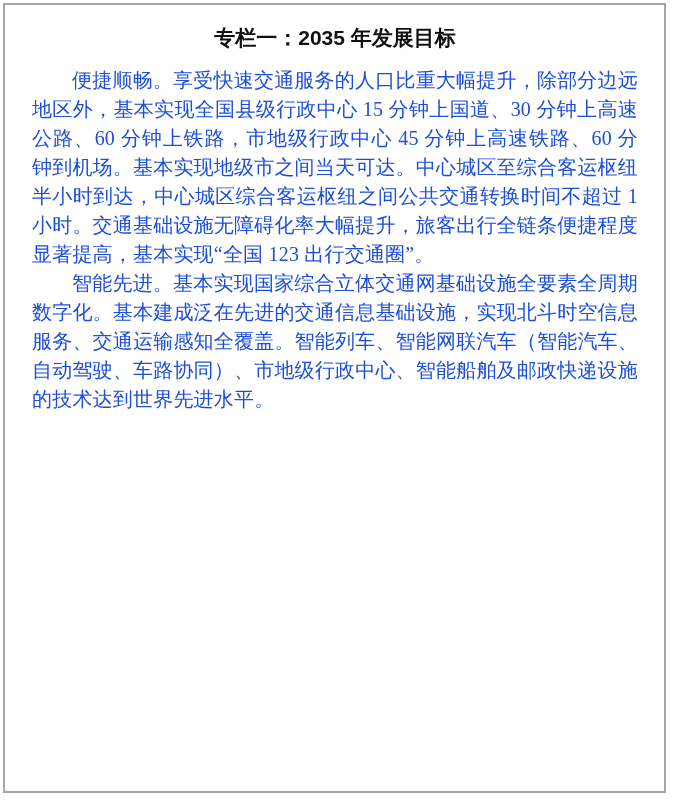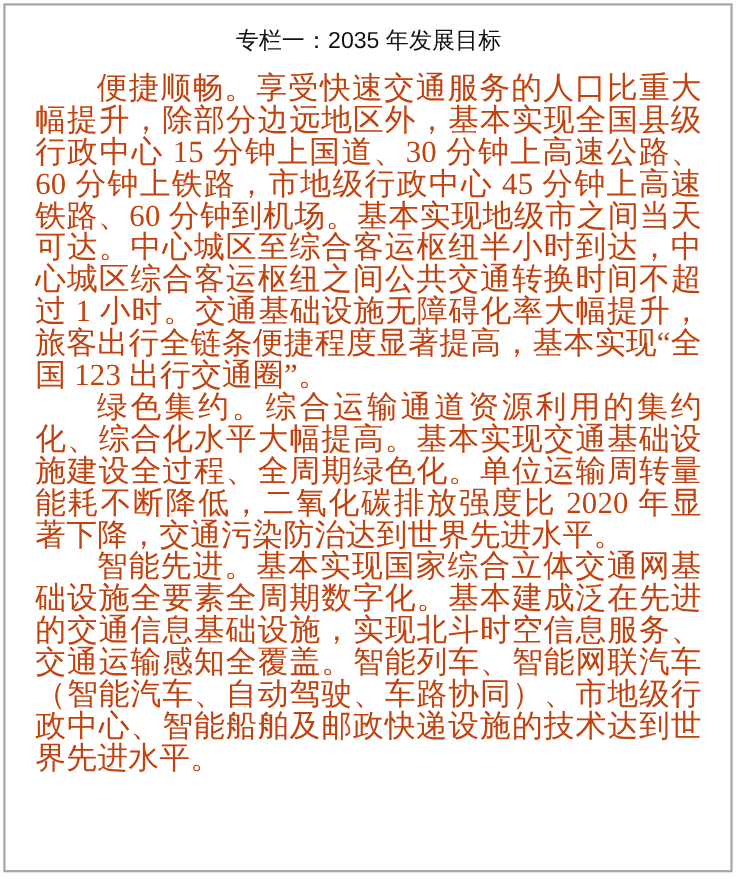--- a/index.html
+++ b/index.html
@@ -21,44 +21,43 @@
     top: 3px;
     width: 663px;
     height: 790px;
     border: 2px solid #a6a6a6;
     background: #ffffff;
     padding: 10px 26px 8px 27px;
     overflow: hidden;
   }
   .box-title {
     font-family: "Liberation Sans", sans-serif;
-    font-weight: 400;
+    font-weight: 700;
     font-size: 21px;
     line-height: 26px;
     text-align: center;
     color: #111111;
     margin: 10px 0 15px 0;
   }
   .box-paragraph {
     font-family: "Liberation Serif", serif;
-    font-size: 28px;
+    font-size: 20px;
     line-height: 29px;
     text-indent: 2em;
     text-align: justify;
     margin: 0;
-    color: #c2410c;
+    color: #1d4ed8;
     letter-spacing: 0.2px;
   }
 </style>
 </head>
 <body>
 
 <div class="column-box">
   <div class="box-title">专栏一：2035 年发展目标</div>
 
   <p class="box-paragraph">便捷顺畅。享受快速交通服务的人口比重大幅提升，除部分边远地区外，基本实现全国县级行政中心 15 分钟上国道、30 分钟上高速公路、60 分钟上铁路，市地级行政中心 45 分钟上高速铁路、60 分钟到机场。基本实现地级市之间当天可达。中心城区至综合客运枢纽半小时到达，中心城区综合客运枢纽之间公共交通转换时间不超过 1 小时。交通基础设施无障碍化率大幅提升，旅客出行全链条便捷程度显著提高，基本实现“全国 123 出行交通圈”。</p>
 
 
-  <p class="box-paragraph">绿色集约。综合运输通道资源利用的集约化、综合化水平大幅提高。基本实现交通基础设施建设全过程、全周期绿色化。单位运输周转量能耗不断降低，二氧化碳排放强度比 2020 年显著下降，交通污染防治达到世界先进水平。</p>
 
   <p class="box-paragraph">智能先进。基本实现国家综合立体交通网基础设施全要素全周期数字化。基本建成泛在先进的交通信息基础设施，实现北斗时空信息服务、交通运输感知全覆盖。智能列车、智能网联汽车（智能汽车、自动驾驶、车路协同）、市地级行政中心、智能船舶及邮政快递设施的技术达到世界先进水平。</p>
 
 </div>
 
 </body></html>

